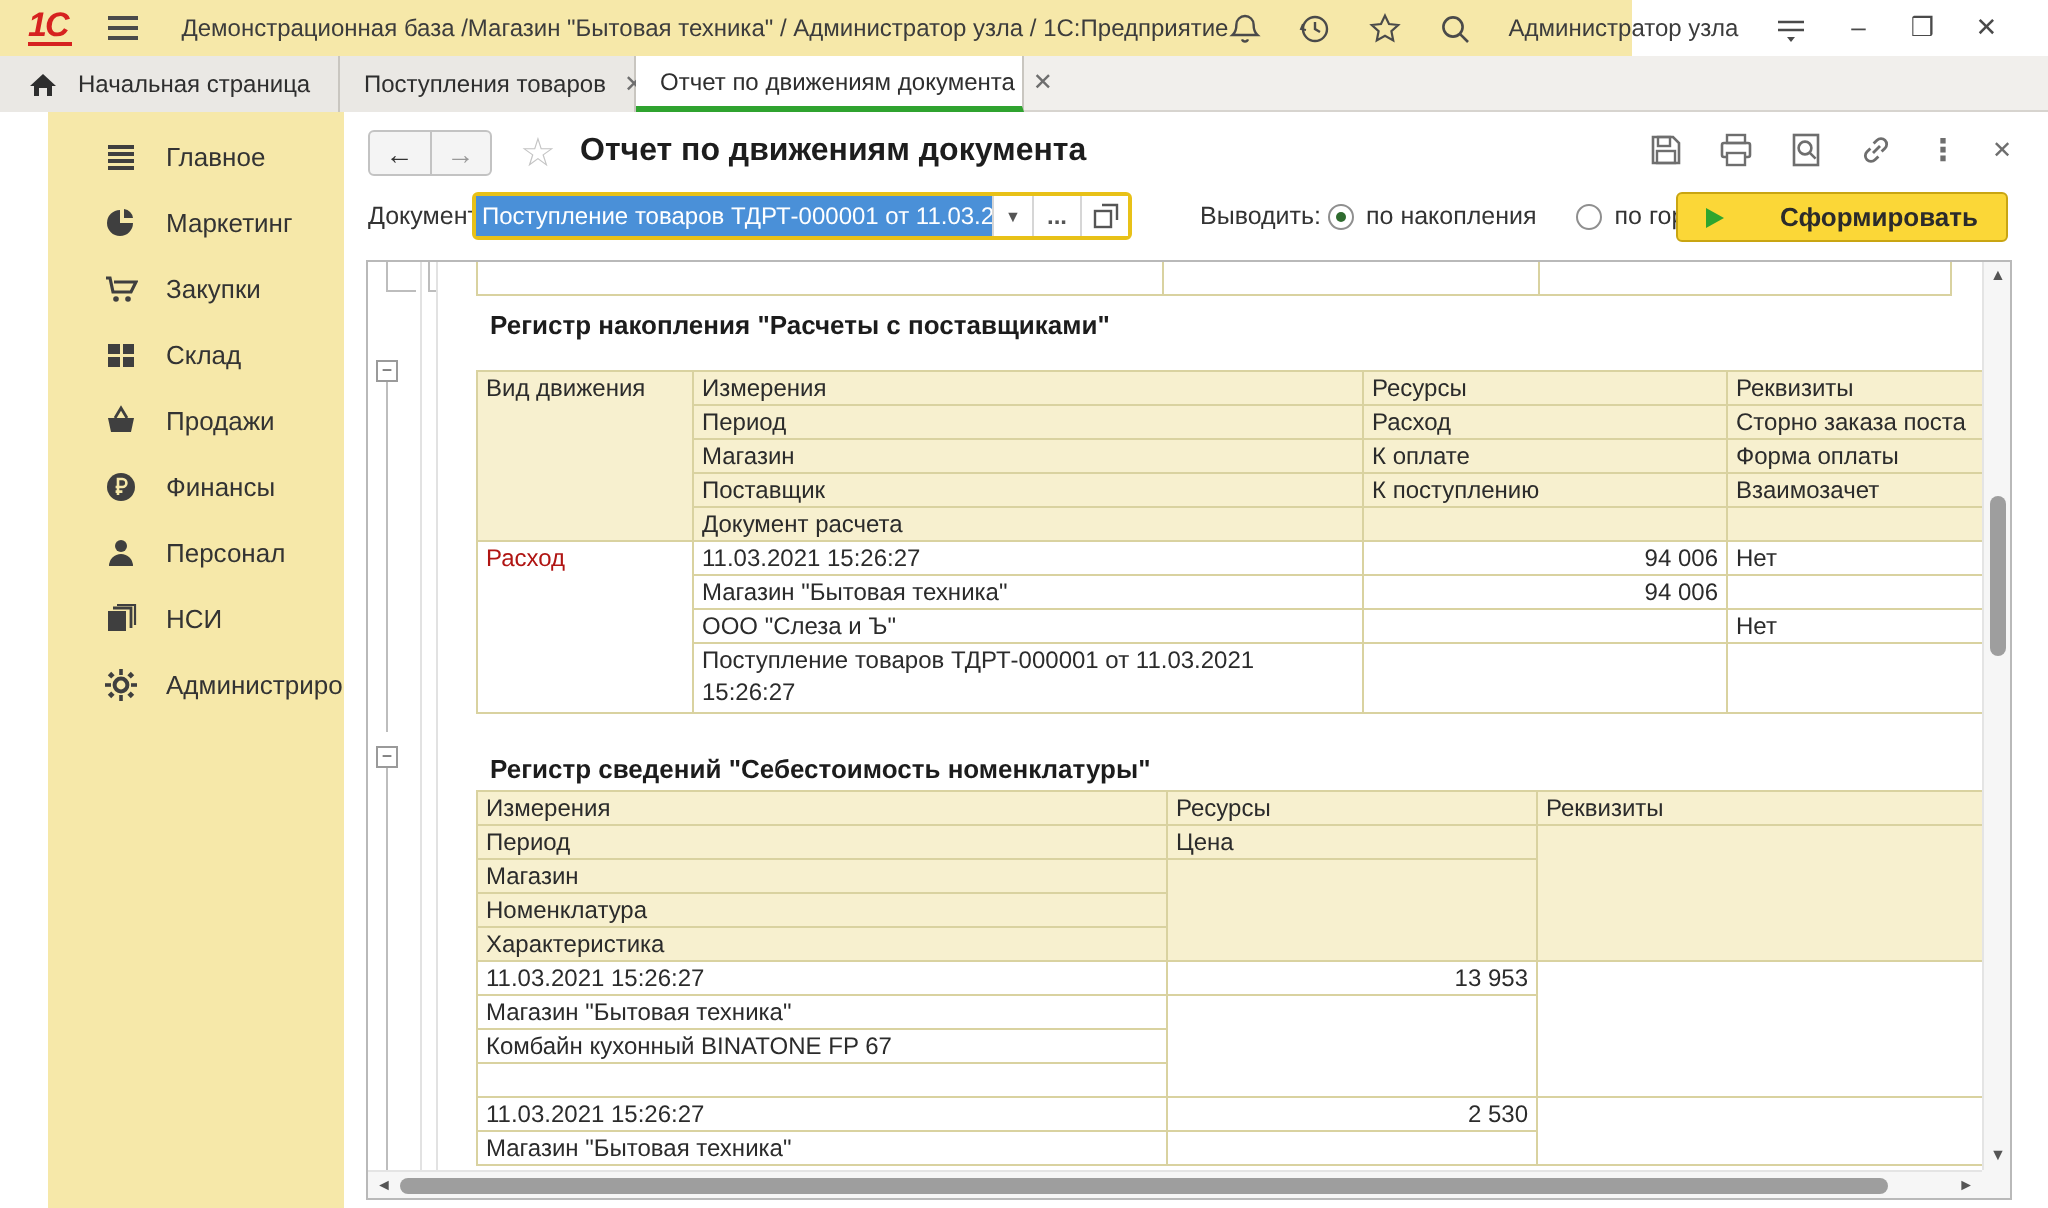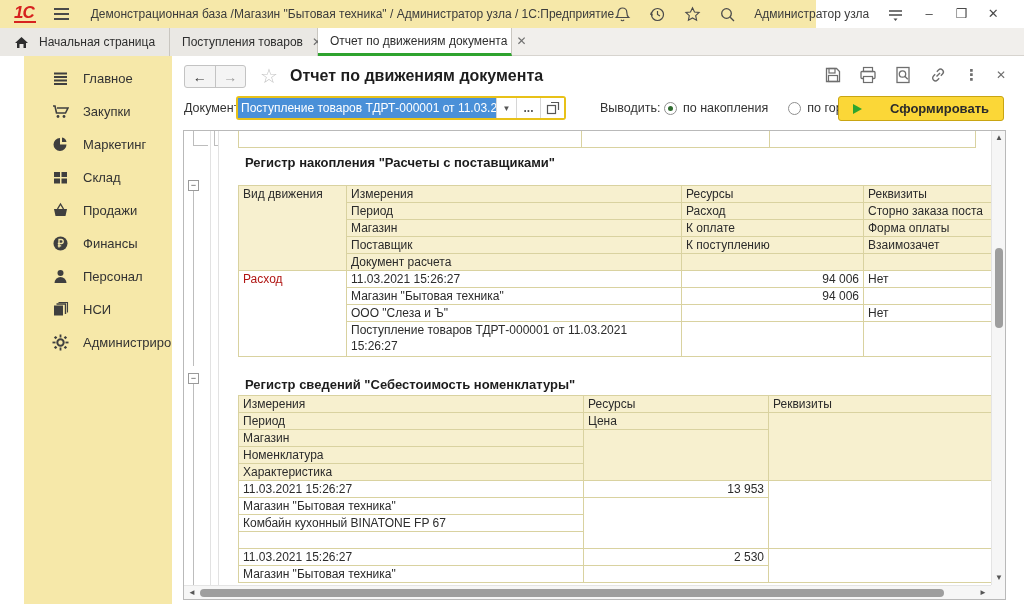--- a/index.html
+++ b/index.html
@@ -171,35 +171,35 @@
       <span class="ic">
           <svg viewBox="0 0 17 17" width="17" height="17">
             <path d="M2 3.5h13M2 7h13M2 10.5h13M2 14h13" stroke="#3f3f3f" stroke-width="2"></path>
           </svg>
         </span>
       <span>Главное</span>
     </div>
     <div class="side-item">
       <span class="ic">
           <svg viewBox="0 0 17 17" width="17" height="17">
+            <path d="M8 2a6.5 6.5 0 1 0 6.5 6.5H8z" fill="#3f3f3f"></path>
+            <path d="M10 1.5V6h4.5A5.5 5.5 0 0 0 10 1.5z" fill="#3f3f3f"></path>
+          </svg>
+        </span>
+      <span>Маркетинг</span>
+    </div>
+    <div class="side-item">
+      <span class="ic">
+          <svg viewBox="0 0 17 17" width="17" height="17">
             <path d="M1 3h2l1.5 7h9L16 5H5" fill="none" stroke="#3f3f3f" stroke-width="1.6"></path>
             <circle cx="6" cy="13.5" r="1.4" fill="#3f3f3f"></circle>
             <circle cx="12" cy="13.5" r="1.4" fill="#3f3f3f"></circle>
           </svg>
         </span>
       <span>Закупки</span>
-    </div>
-    <div class="side-item">
-      <span class="ic">
-          <svg viewBox="0 0 17 17" width="17" height="17">
-            <path d="M8 2a6.5 6.5 0 1 0 6.5 6.5H8z" fill="#3f3f3f"></path>
-            <path d="M10 1.5V6h4.5A5.5 5.5 0 0 0 10 1.5z" fill="#3f3f3f"></path>
-          </svg>
-        </span>
-      <span>Маркетинг</span>
     </div>
     <div class="side-item">
       <span class="ic">
           <svg viewBox="0 0 17 17" width="17" height="17">
             <rect x="2" y="3" width="6" height="5" fill="#3f3f3f"></rect>
             <rect x="9.5" y="3" width="5.5" height="5" fill="#3f3f3f"></rect>
             <rect x="2" y="9.5" width="6" height="5" fill="#3f3f3f"></rect>
             <rect x="9.5" y="9.5" width="5.5" height="5" fill="#3f3f3f"></rect>
           </svg>
         </span>

